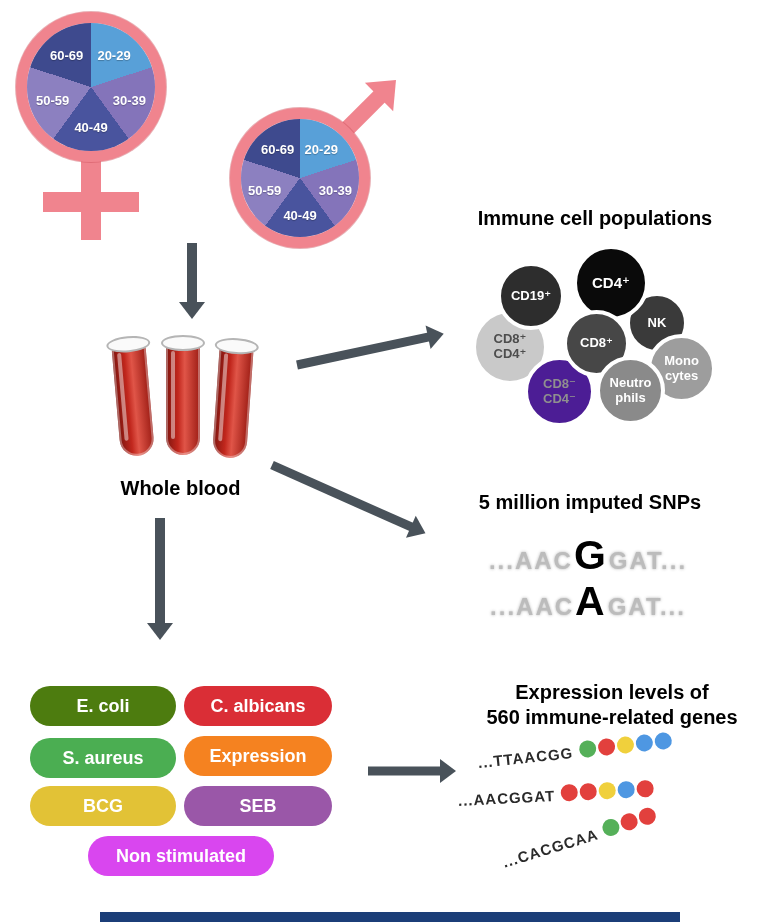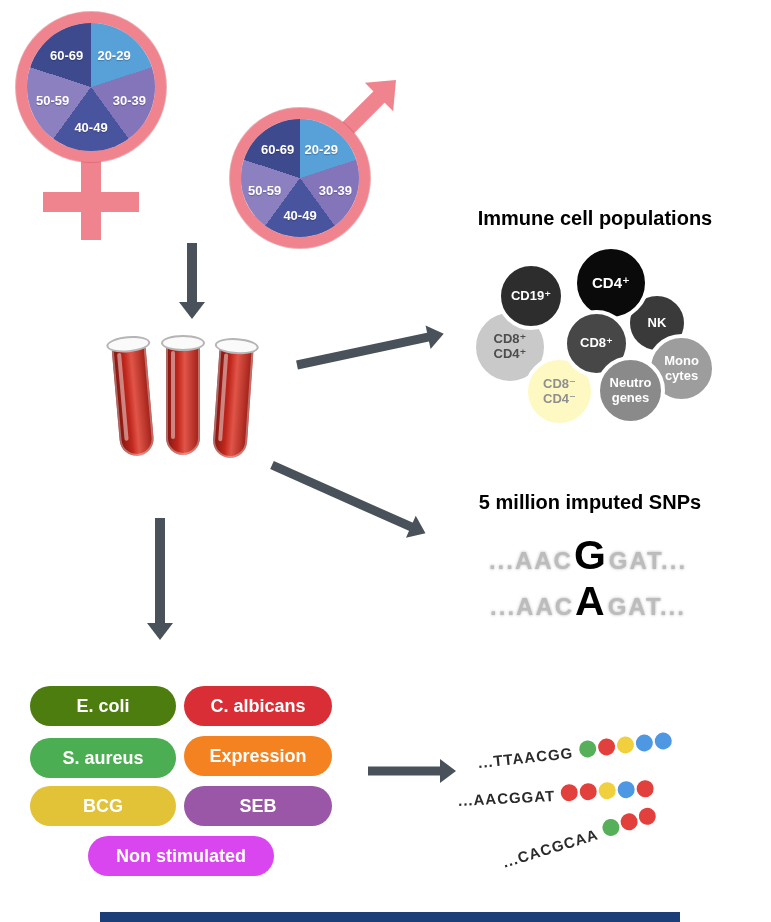--- a/index.html
+++ b/index.html
@@ -147,20 +147,21 @@
     <div class="tube-rim"></div>
   </div>
   <div class="tube t2">
     <div class="tube-body"></div>
     <div class="tube-rim"></div>
   </div>
   <div class="tube t3">
     <div class="tube-body"></div>
     <div class="tube-rim"></div>
   </div>
+  <div class="h-title" id="label-blood">Whole blood</div>
 
   <div class="h-title" id="title-immune">Immune cell populations</div>
   <div class="cell cc0" style="background: rgb(45, 45, 45); color: rgb(255, 255, 255);">
     <div>CD19⁺</div>
     <div></div>
   </div>
   <div class="cell cc1" style="background: rgb(10, 10, 10); color: rgb(255, 255, 255);">
     <div>CD4⁺</div>
     <div></div>
   </div>
@@ -173,27 +174,27 @@
     <div>CD4⁺</div>
   </div>
   <div class="cell cc4" style="background: rgb(71, 71, 71); color: rgb(255, 255, 255);">
     <div>CD8⁺</div>
     <div></div>
   </div>
   <div class="cell cc5" style="background: rgb(157, 157, 157); color: rgb(255, 255, 255);">
     <div>Mono</div>
     <div>cytes</div>
   </div>
-  <div class="cell cc6" style="background: #fef9c3; color: rgb(143, 143, 143);">
+  <div class="cell cc6" style="background: #4c1d95; color: rgb(143, 143, 143);">
     <div>CD8⁻</div>
     <div>CD4⁻</div>
   </div>
   <div class="cell cc7" style="background: rgb(138, 138, 138); color: rgb(255, 255, 255);">
     <div>Neutro</div>
-    <div>genes</div>
+    <div>phils</div>
   </div>
 
   <div class="h-title" id="title-snps">5 million imputed SNPs</div>
   <div class="snp-line snp1">
     <span class="dim">...AAC</span><span class="var">G</span><span class="dim">GAT...</span>
   </div>
   <div class="snp-line snp2">
     <span class="dim">...AAC</span><span class="var">A</span><span class="dim">GAT...</span>
   </div>
 
@@ -212,20 +213,24 @@
   <div class="pill p4" style="background: rgb(226, 194, 54);">
     <span>BCG</span>
   </div>
   <div class="pill p5" style="background: rgb(154, 87, 168);">
     <span>SEB</span>
   </div>
   <div class="pill p6" style="background: #d946ef;">
     <span>Non stimulated</span>
   </div>
 
+  <div class="h-title" id="title-expr">
+    <div>Expression levels of</div>
+    <div>560 immune-related genes</div>
+  </div>
   <div class="gene-row g0">
     <span class="gene-seq">...TTAACGG</span>
     <span class="beads"><span class="bead" style="background: rgb(85, 176, 89);"></span><span class="bead" style="background: rgb(226, 64, 61);"></span><span class="bead" style="background: rgb(240, 208, 60);"></span><span class="bead" style="background: rgb(78, 151, 226);"></span><span class="bead" style="background: rgb(78, 151, 226);"></span></span>
   </div>
   <div class="gene-row g1">
     <span class="gene-seq">...AACGGAT</span>
     <span class="beads"><span class="bead" style="background: rgb(226, 64, 61);"></span><span class="bead" style="background: rgb(226, 64, 61);"></span><span class="bead" style="background: rgb(240, 208, 60);"></span><span class="bead" style="background: rgb(78, 151, 226);"></span><span class="bead" style="background: rgb(226, 64, 61);"></span></span>
   </div>
   <div class="gene-row g2">
     <span class="gene-seq">...CACGCAA</span>

